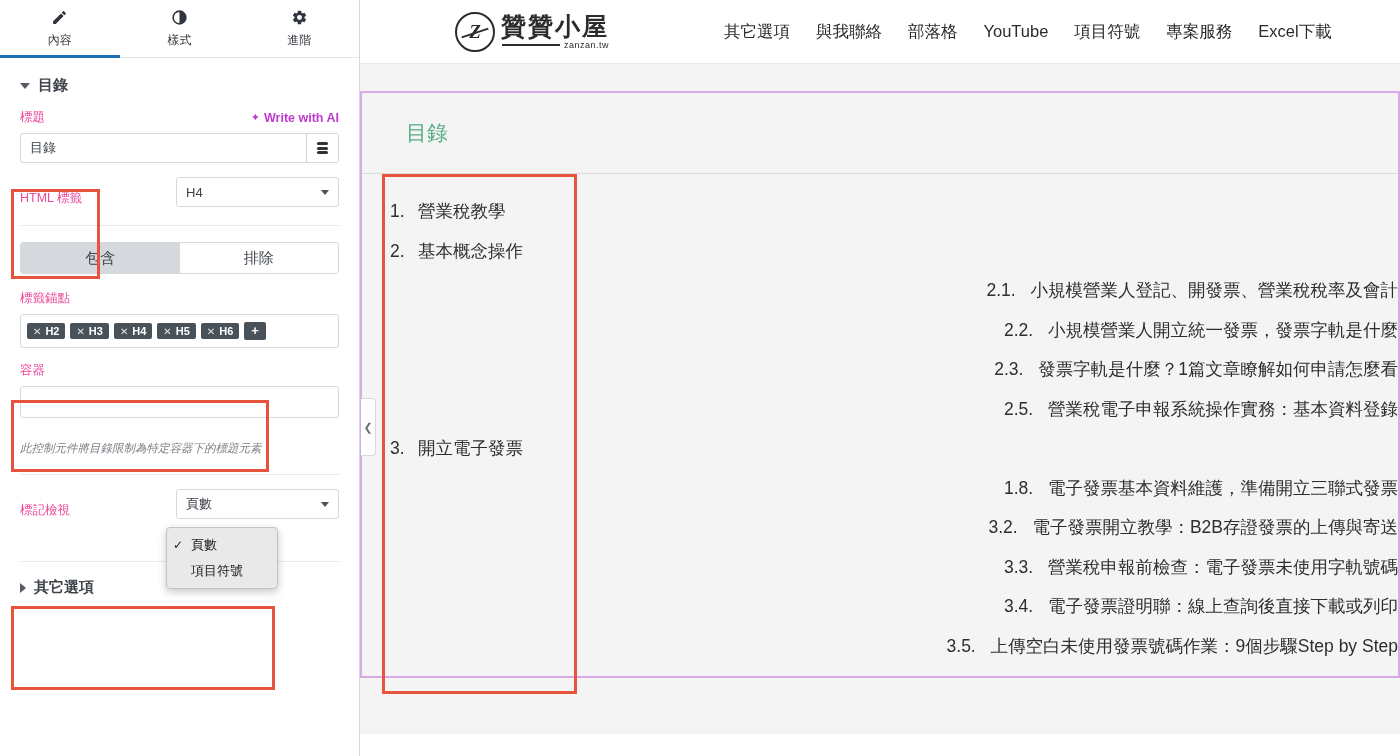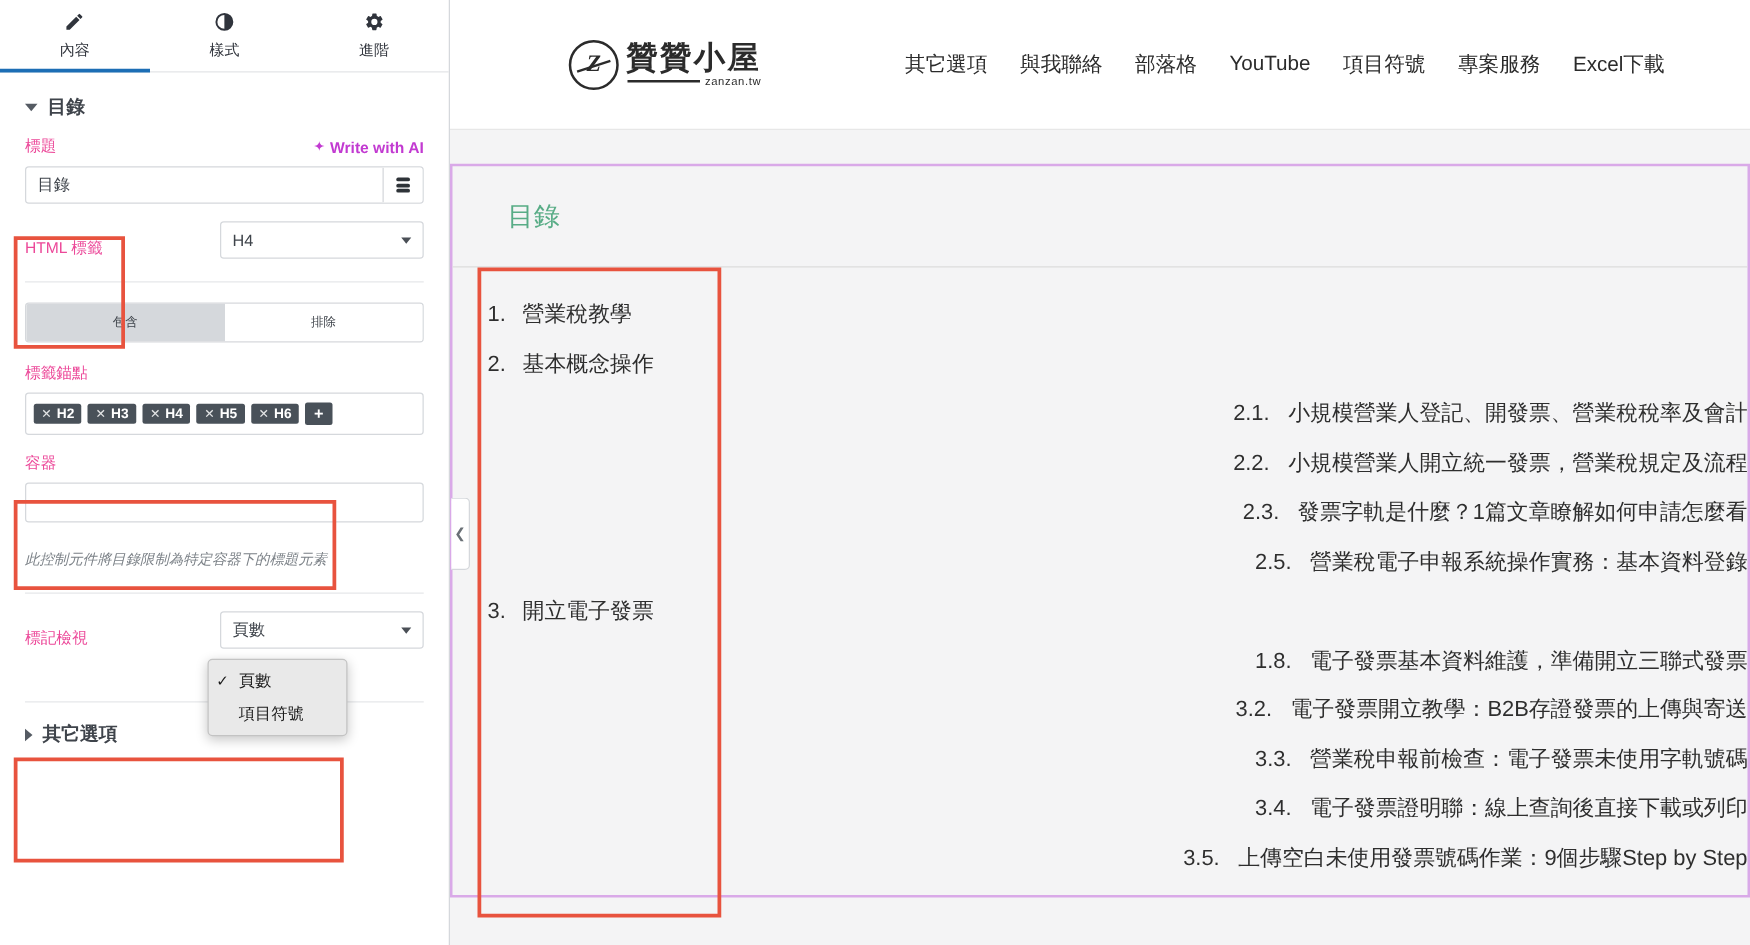--- a/index.html
+++ b/index.html
@@ -67,21 +67,21 @@
   .select-box {
     width: 163px; height: 30px; border: 1px solid #d5d8dc; border-radius: 3px; background: #fff;
     display: flex; align-items: center; justify-content: space-between; padding: 0 9px;
     font-size: 13px; color: #3f444b; cursor: pointer;
   }
   .chev { width: 0; height: 0; border-left: 4.5px solid transparent; border-right: 4.5px solid transparent; border-top: 5.5px solid #4a4f56; }
 
   .divider { height: 1px; background: #e6e8ea; margin: 4px 20px 16px 20px; }
 
   .seg { display: flex; margin: 0 20px 16px 20px; border: 1px solid #d5d8dc; border-radius: 3px; overflow: hidden; height: 32px; }
-  .seg div { flex: 1; display: flex; align-items: center; justify-content: center; font-size: 10px; color: #3f444b; cursor: pointer; background: #fff; }
+  .seg div { flex: 1; display: flex; align-items: center; justify-content: center; font-size: 15px; color: #3f444b; cursor: pointer; background: #fff; }
   .seg div.on { background: #d5d8dc; }
 
   .chips { display: flex; align-items: center; gap: 5px; border: 1px solid #d5d8dc; border-radius: 3px; background: #fff;
            min-height: 34px; padding: 4px 6px; }
   .chip { background: #495159; color: #fff; font-size: 11px; border-radius: 2px; padding: 2px 6px;
           display: flex; align-items: center; gap: 4px; cursor: pointer; font-weight: bold; }
   .chip .x { font-size: 10px; opacity: .85; }
   .chip-add { background: #495159; color: #fff; font-size: 13px; border-radius: 2px; padding: 1px 7px; cursor: pointer; font-weight: bold; line-height: 16px; }
 
   .hint { font-size: 11.5px; color: #7b8187; font-style: italic; padding: 8px 20px 0 20px; line-height: 1.4; }
@@ -103,21 +103,21 @@
     position: absolute; left: 361px; top: 398px; width: 15px; height: 58px;
     background: #fff; border: 1px solid #d5d8dc; border-left: 0;
     border-radius: 0 4px 4px 0; display: flex; align-items: center; justify-content: center;
     z-index: 30; cursor: pointer;
   }
   .collapse-handle .ar { font-size: 11px; color: #6a7076; line-height: 1; }
 
   
   .preview { flex: 1; height: 756px; background: #fff; position: relative; overflow: hidden; }
   .site-header {
-    height: 104px; background: #fff; border-bottom: 1px solid #e7e7e7;
+    height: 64px; background: #fff; border-bottom: 1px solid #e7e7e7;
     display: flex; align-items: center; padding: 0 40px 0 95px; gap: 0;
   }
   .logo { display: flex; align-items: center; gap: 6px; }
   .logo-mark { width: 40px; height: 40px; border: 2.5px solid #2b2b2b; border-radius: 50%;
                display: flex; align-items: center; justify-content: center; position: relative; }
   .logo-mark span { font-size: 19px; font-weight: bold; color: #2b2b2b; font-style: italic; font-family: "Liberation Serif", serif; }
   .logo-mark::after { content:""; position:absolute; left:4px; right:4px; top:50%; height:2px; background:#2b2b2b; transform: rotate(-18deg); }
   .logo-text { display: flex; flex-direction: column; }
   .logo-cn { font-size: 25px; font-weight: bold; color: #2b2b2b; letter-spacing: 2px; line-height: 1.05; }
   .logo-en { font-size: 9px; color: #2b2b2b; text-align: right; letter-spacing: .5px; display:flex; align-items:center; gap:4px; justify-content:flex-end;}
@@ -335,21 +335,21 @@
             <li class="toc-li lvl1">
                 <span class="num">2.</span>
                 <span class="txt">基本概念操作</span>
               </li>
             <li class="toc-li lvl2">
                 <span class="num">2.1.</span>
                 <span class="txt">小規模營業人登記、開發票、營業稅稅率及會計</span>
               </li>
             <li class="toc-li lvl2">
                 <span class="num">2.2.</span>
-                <span class="txt">小規模營業人開立統一發票，營業稅規定及流程</span>
+                <span class="txt">小規模營業人開立統一發票，發票字軌是什麼</span>
               </li>
             <li class="toc-li lvl2">
                 <span class="num">2.3.</span>
                 <span class="txt">發票字軌是什麼？1篇文章瞭解如何申請怎麼看</span>
               </li>
             <li class="toc-li lvl2">
                 <span class="num">2.5.</span>
                 <span class="txt">營業稅電子申報系統操作實務：基本資料登錄</span>
               </li>
             <li class="toc-li lvl1">

